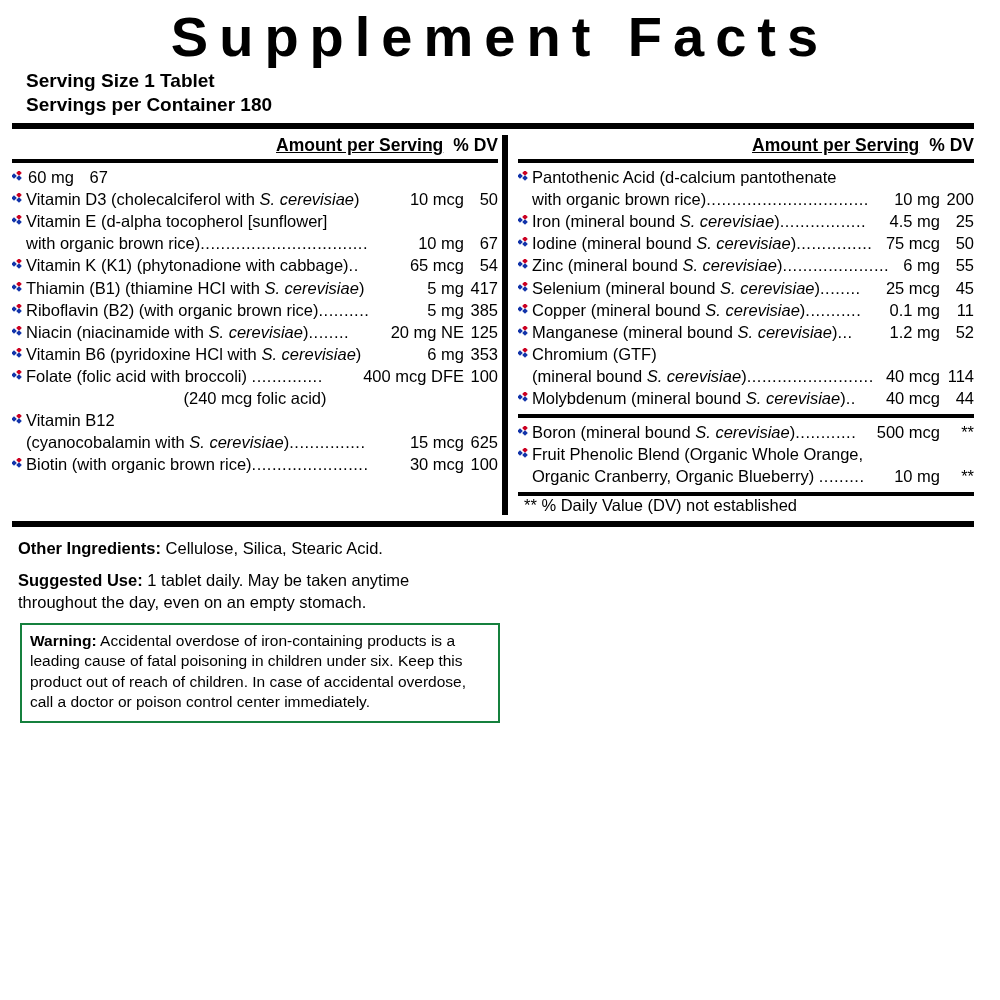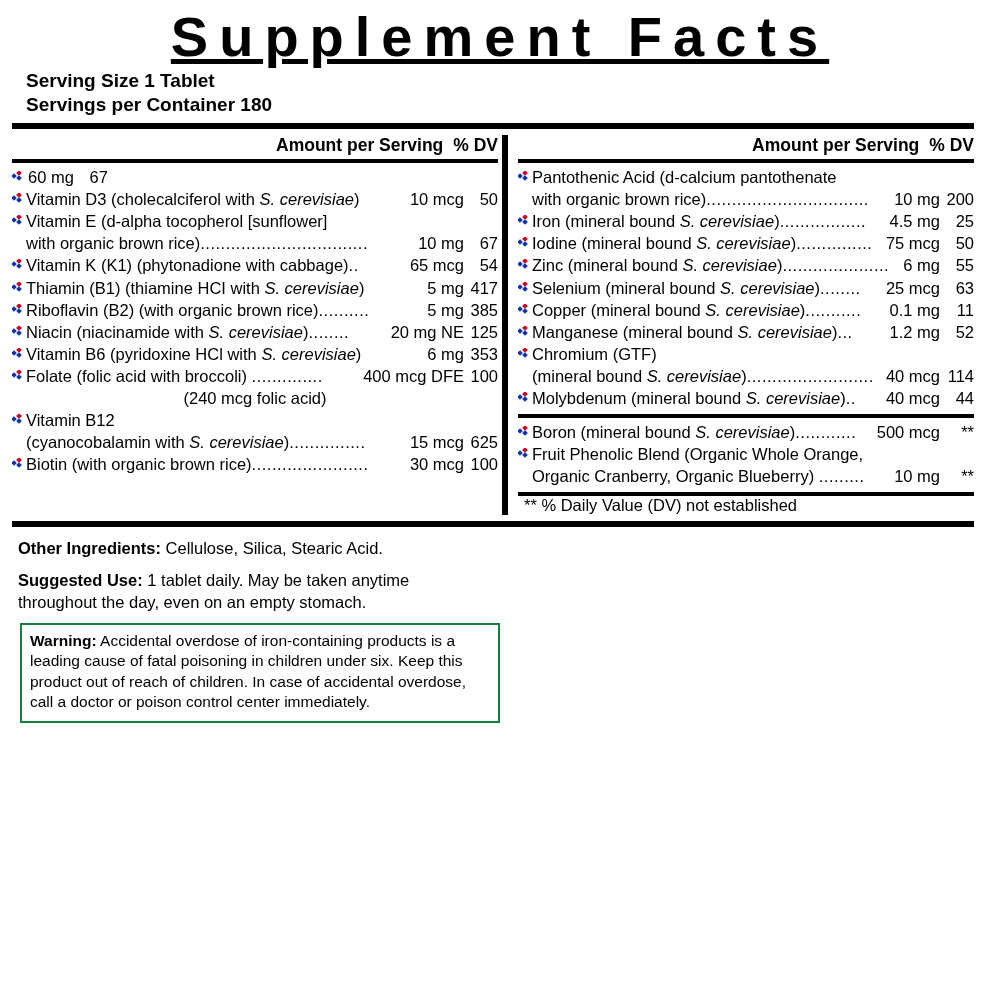--- a/index.html
+++ b/index.html
@@ -23,21 +23,20 @@
   }
   
   .title {
     font-size: 56px;
     font-weight: bold;
     letter-spacing: 11px;
     text-align: center;
     line-height: 1.05;
     padding-left: 14px;
     margin-bottom: 2px;
-    text-decoration: underline;
   }
   
   .serving-block {
     padding-left: 14px;
     margin-top: 0;
   }
   .serving-line {
     font-size: 19px;
     font-weight: bold;
     line-height: 1.28;
@@ -72,20 +71,21 @@
   .col-right {
     width: 460px;
     padding-left: 4px;
   }
   .col-head {
     font-size: 17.5px;
     font-weight: bold;
     text-align: right;
     padding-bottom: 3px;
     white-space: nowrap;
+    text-decoration: underline;
   }
   .col-head .dv {
     display: inline-block;
     margin-left: 10px;
   }
   .rows {
     padding-top: 3px;
   }
   
   .row {
@@ -408,21 +408,21 @@
           <div class="row">
             <span class="bullet">
               <svg width="12" height="11" viewBox="0 0 12 11" aria-hidden="true">
                 <rect x="0" y="3" width="4" height="4" fill="#1133aa" transform="rotate(45 2 5)"></rect>
                 <rect x="5" y="0" width="4" height="4" fill="#cc0022" transform="rotate(45 7 2)"></rect>
                 <rect x="5" y="5" width="4" height="4" fill="#1133aa" transform="rotate(45 7 7)"></rect>
               </svg>
             </span>
             <span class="namecell">Selenium (mineral bound <i>S. cerevisiae</i>)<span class="leaders">........</span></span>
             <span class="amount">25 mcg</span>
-            <span class="dvval">63</span>
+            <span class="dvval">45</span>
           </div>
           <div class="row">
             <span class="bullet">
               <svg width="12" height="11" viewBox="0 0 12 11" aria-hidden="true">
                 <rect x="0" y="3" width="4" height="4" fill="#1133aa" transform="rotate(45 2 5)"></rect>
                 <rect x="5" y="0" width="4" height="4" fill="#cc0022" transform="rotate(45 7 2)"></rect>
                 <rect x="5" y="5" width="4" height="4" fill="#1133aa" transform="rotate(45 7 7)"></rect>
               </svg>
             </span>
             <span class="namecell">Copper (mineral bound <i>S. cerevisiae</i>)<span class="leaders">...........</span></span>

